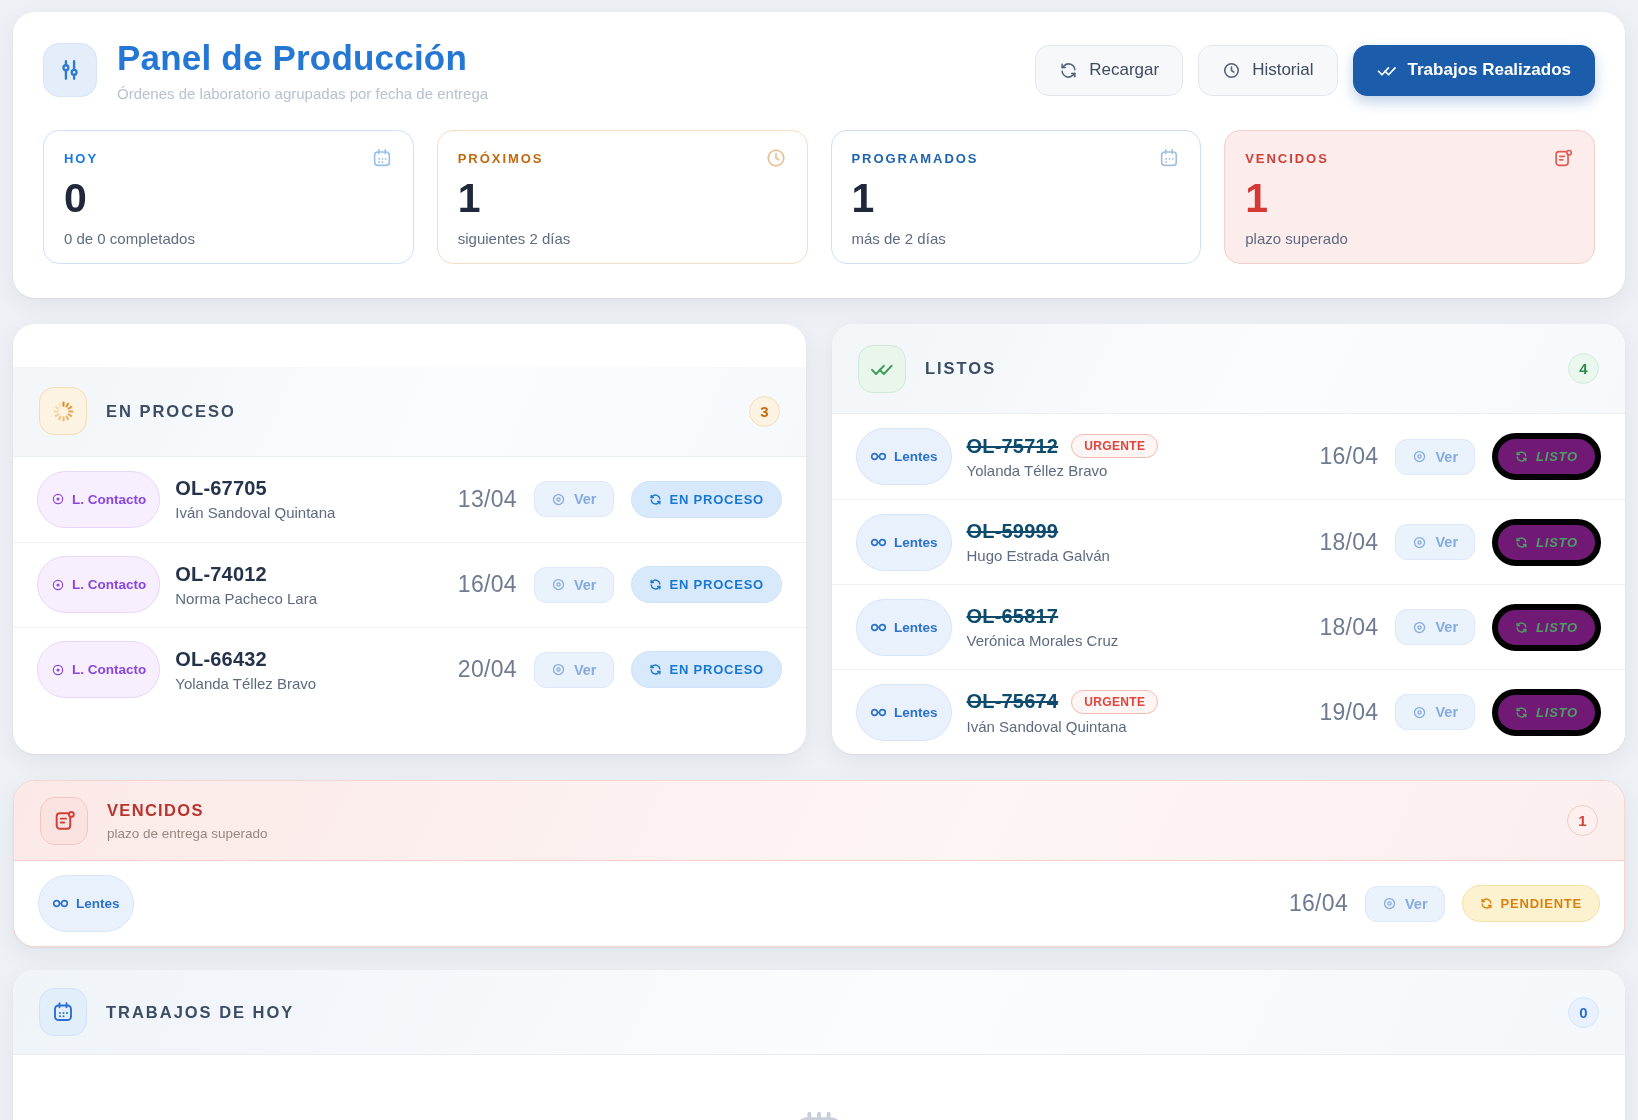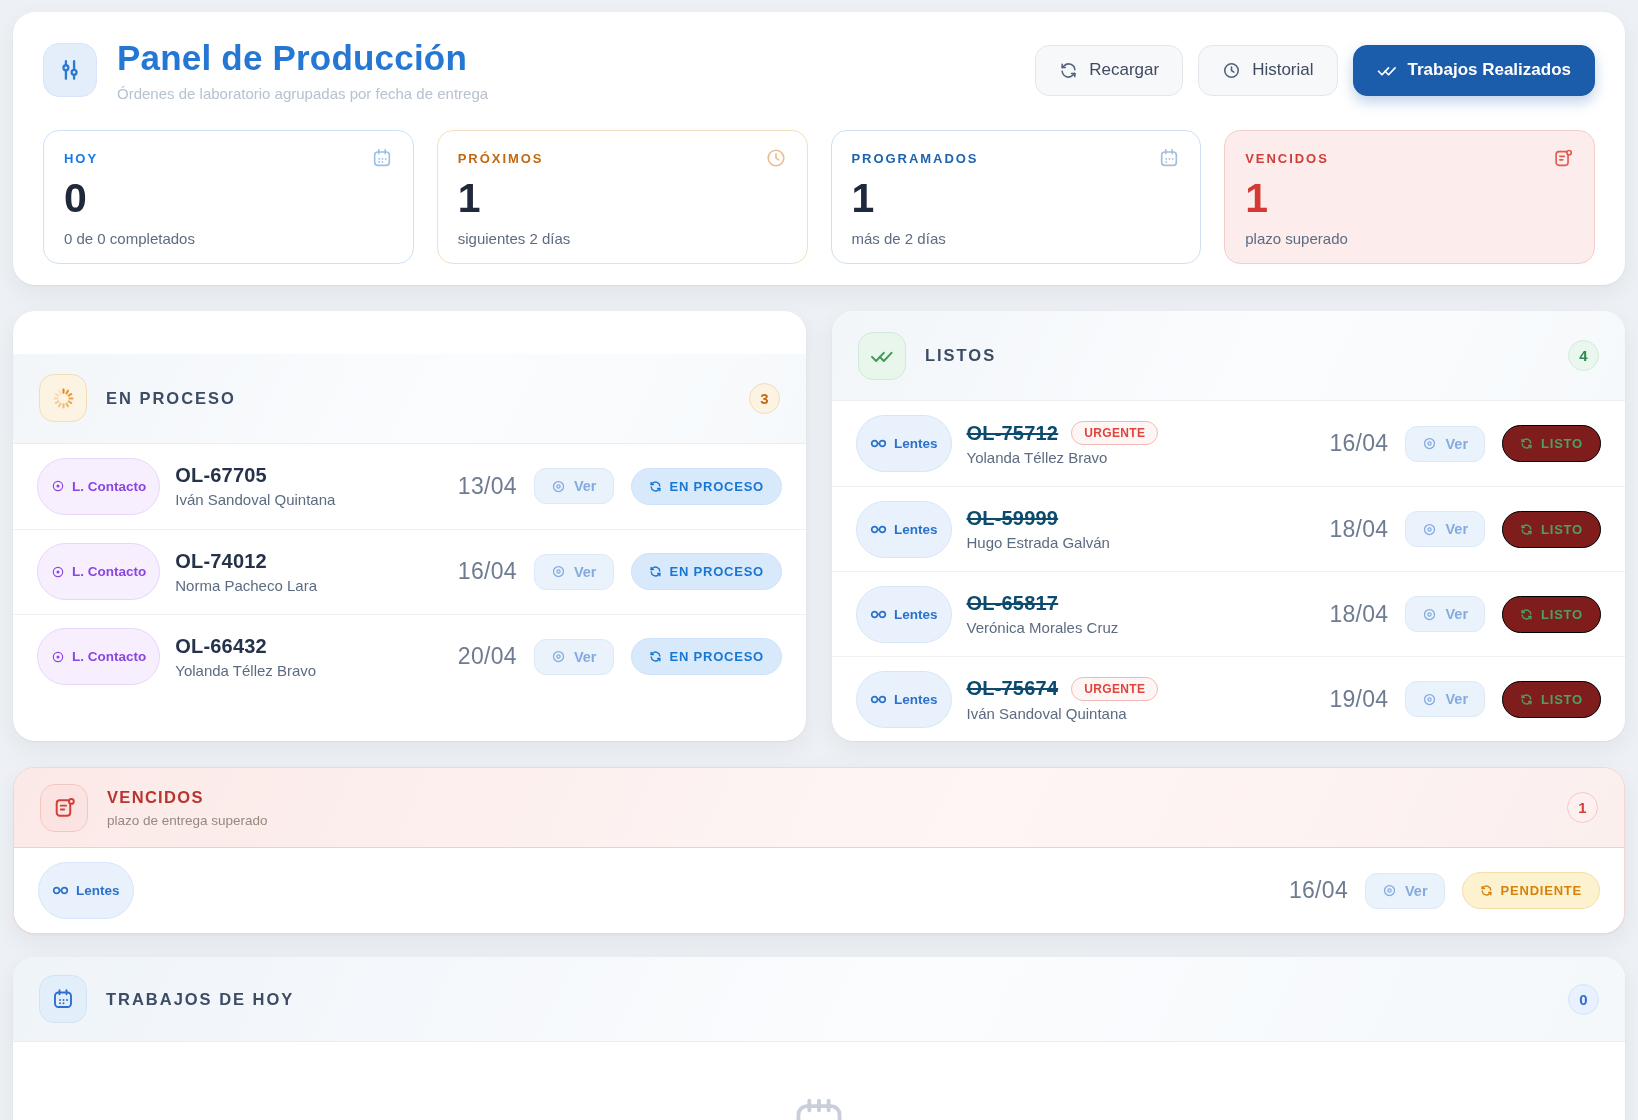--- a/index.html
+++ b/index.html
@@ -12,21 +12,21 @@
   }
   .page { padding: 12px 13px 0; }
 
   
   .card {
     background: #fff; border-radius: 22px;
     box-shadow: 0 8px 24px rgba(26,41,66,.06), 0 1px 2px rgba(26,41,66,.05);
   }
 
   
-  .header-card { padding: 26px 30px 21px; margin-bottom: 26px; }
+  .header-card { padding: 26px 30px 34px; margin-bottom: 26px; }
   .header-top { display: flex; align-items: center; gap: 20px; margin-bottom: 28px; }
   .app-icon {
     width: 54px; height: 54px; border-radius: 16px; flex: 0 0 auto;
     background: #e4eefb; border: 1px solid #d6e5f8; color: #2e7ad0;
     display: flex; align-items: center; justify-content: center;
   }
   .titles h1 { margin: 0; font-size: 35px; font-weight: 800; color: #2577d4; letter-spacing: .2px; }
   .titles .subtitle { margin-top: 7px; font-size: 15px; color: #b7c1cf; }
   .toolbar { margin-left: auto; display: flex; align-items: center; gap: 15px; }
   .btn {
@@ -117,21 +117,21 @@
     padding: 9px 16px; border-radius: 12px;
     background: #eaf2fc; border: 1px solid #dde9f9; color: #84abdf;
     font-family: inherit; font-size: 14.5px; font-weight: 700;
   }
   .status {
     display: inline-flex; align-items: center; gap: 8px; cursor: pointer;
     padding: 10px 17px; border-radius: 999px;
     font-size: 13px; font-weight: 800; letter-spacing: .06em;
   }
   .status.v-process { background: #d8e9fc; border: 1px solid #cde2fa; color: #1877d2; }
-  .status.v-ready   { background: #7f1d1d; border: 1px solid #000000; color: #4d9f63; }
+  .status.v-ready   { background: #701a75; border: 6px solid #000000; color: #4d9f63; font-style: italic; }
   .status.v-pending { background: #fdf2cf; border: 1px solid #f3dfa6; color: #d8820e; }
 
   
   .overdue-card { overflow: hidden; margin-bottom: 23px; border: 1px solid #f4d6d2; }
   .overdue-head {
     display: flex; align-items: center; gap: 19px; padding: 15px 26px; min-height: 80px;
     background: linear-gradient(115deg, #fbe9e7 0%, #fdf6f5 60%, #fbefee 100%);
     border-bottom: 1px solid #f3cdc8;
   }
   .overdue-head .panel-title { color: #b8342f; letter-spacing: .08em; }

